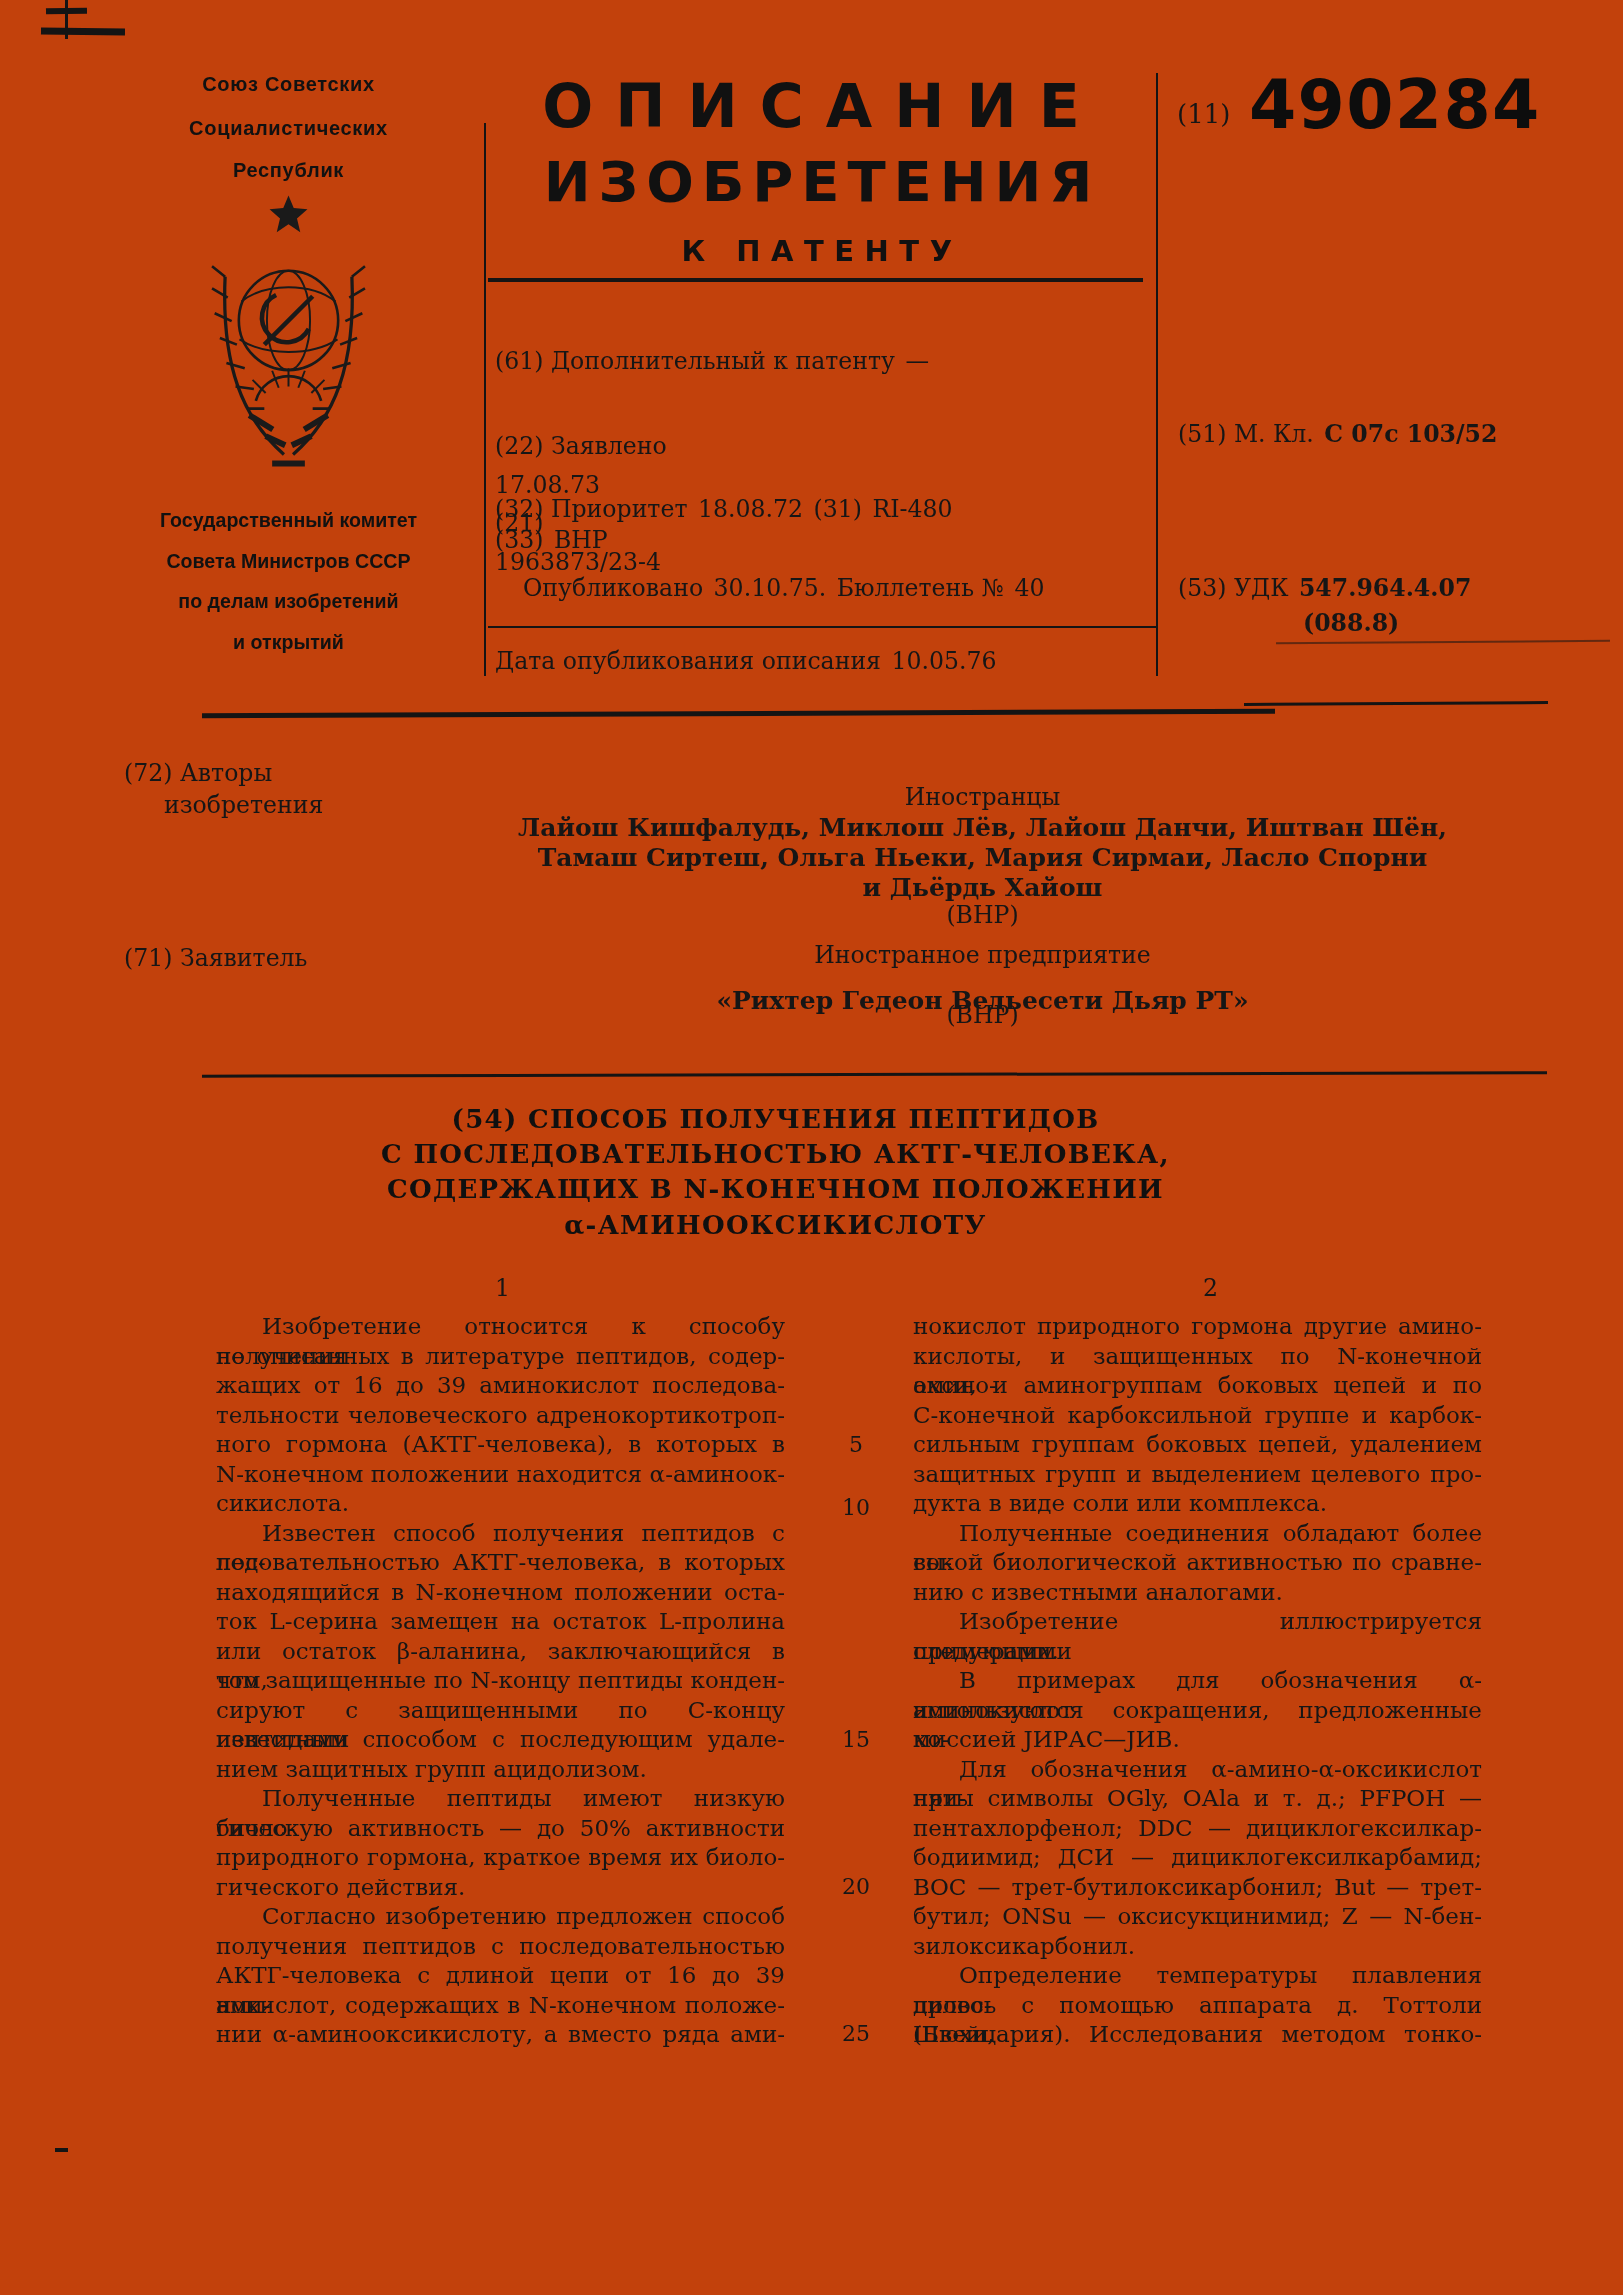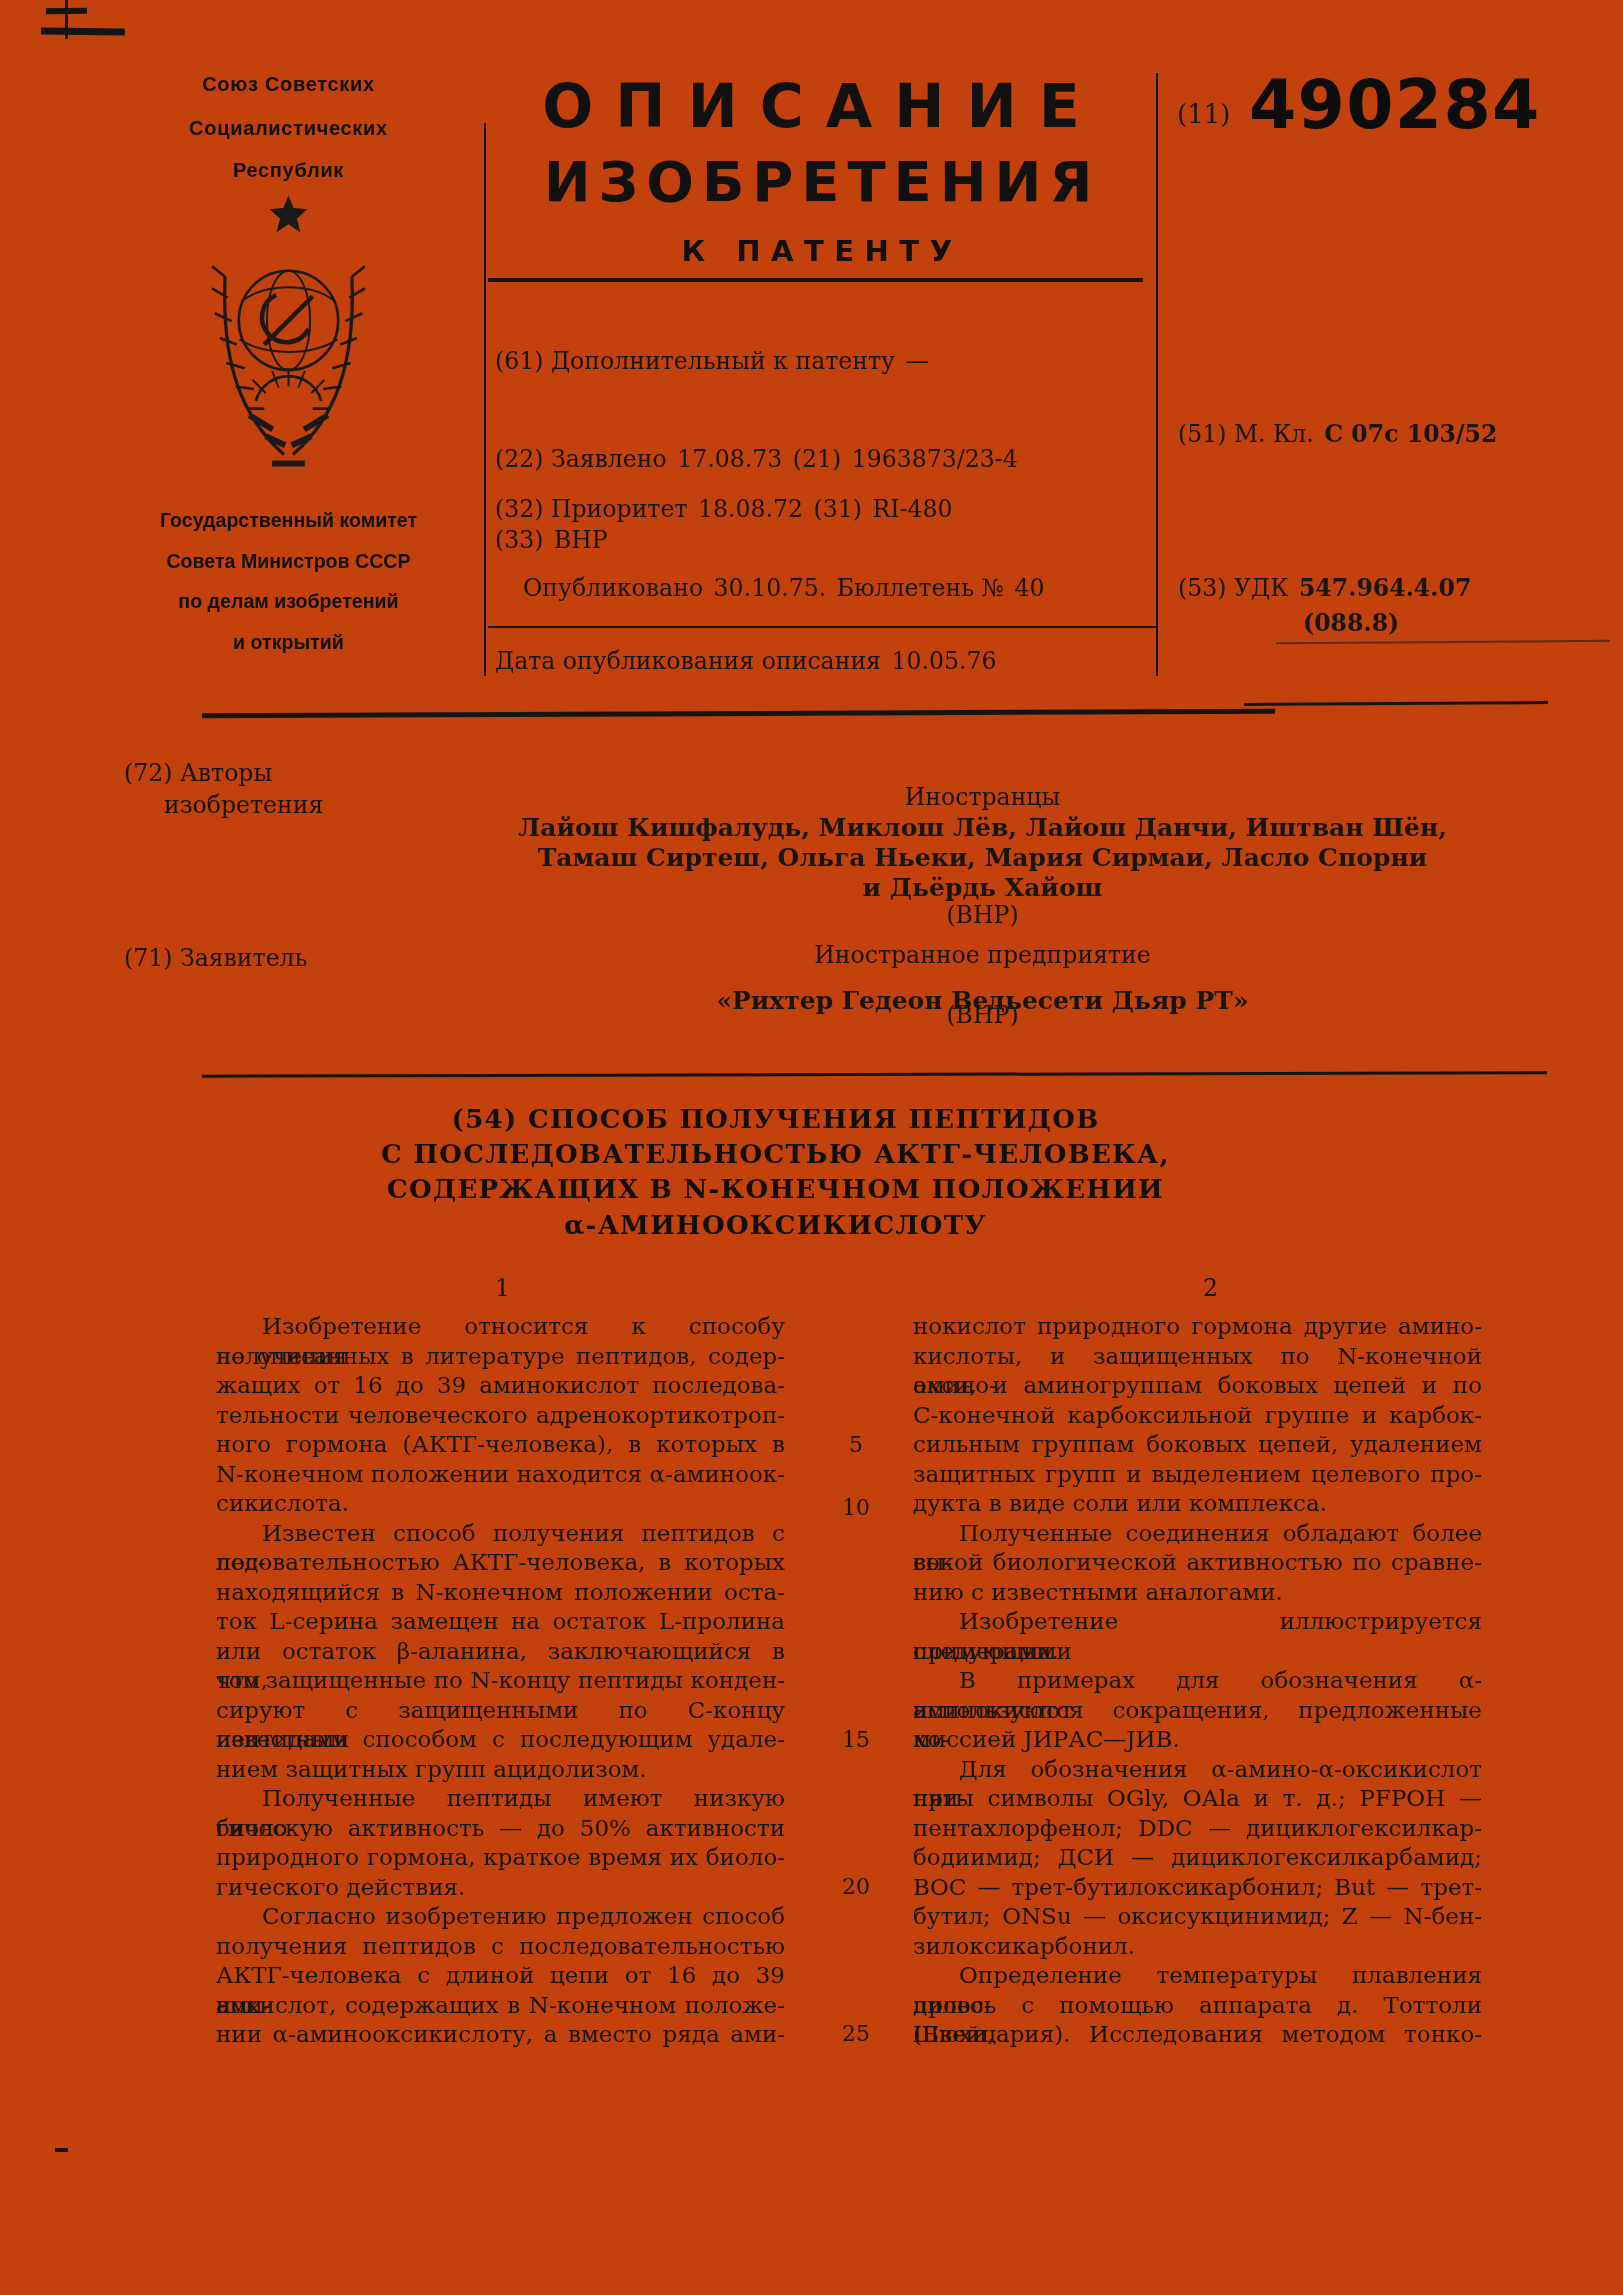--- a/index.html
+++ b/index.html
@@ -137,21 +137,21 @@
   <div class="doc-title-3" style="top:234px;">К ПАТЕНТУ</div>
   <div class="hline" style="left:488px;top:278px;width:655px;height:3.9px;"></div>
 
   <div class="pubnum-code" style="left:1177px;top:99px;">(11)</div>
   <div class="pubnum-value" style="left:1249px;top:65px;">490284</div>
 
   <div class="field" style="top:347px;">
     <span>(61) Дополнительный к патенту</span>
     <span>—</span>
   </div>
-  <div class="field" style="top:445px;">
+  <div class="field" style="top:432px;flex-direction:column;">
     <span>(22) Заявлено</span>
     <b>17.08.73</b>
     <span>(21)</span>
     <b>1963873/23-4</b>
   </div>
   <div class="field" style="top:495px;">
     <span>(32) Приоритет</span>
     <span>18.08.72</span>
     <span>(31)</span>
     <span>RI-480</span>

